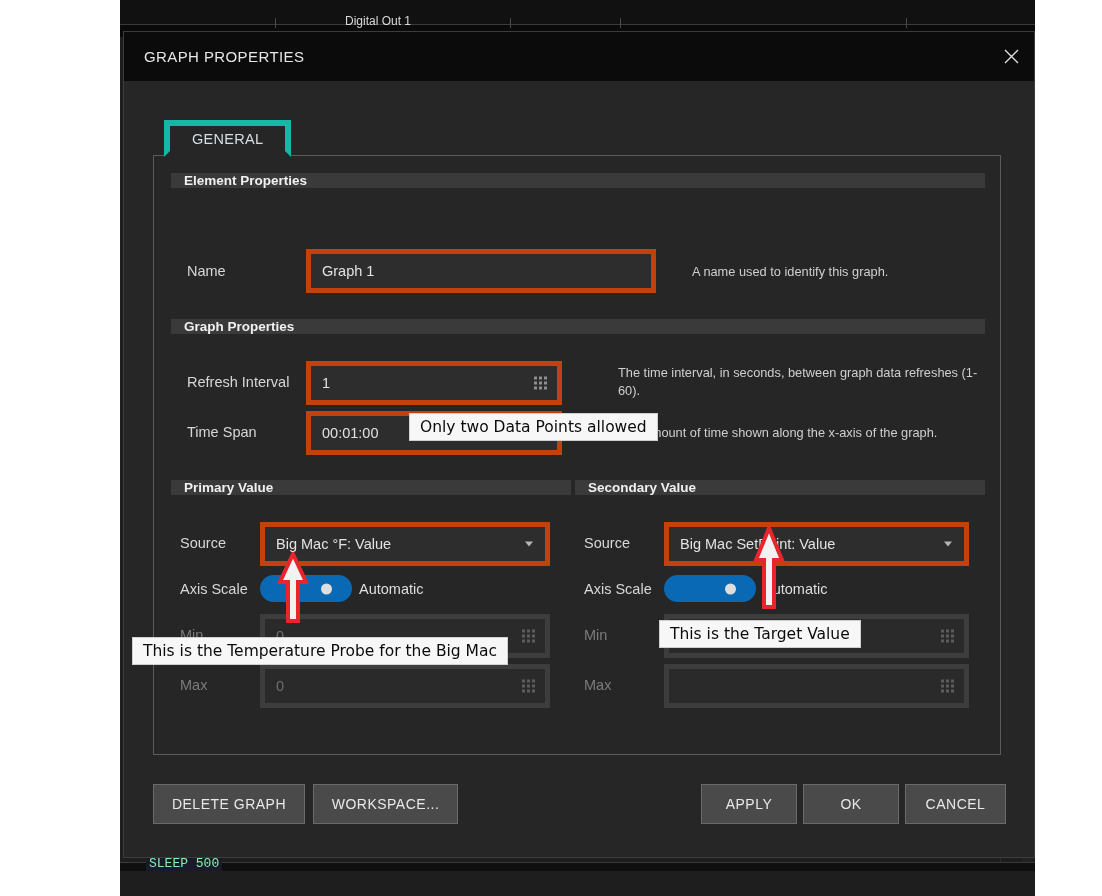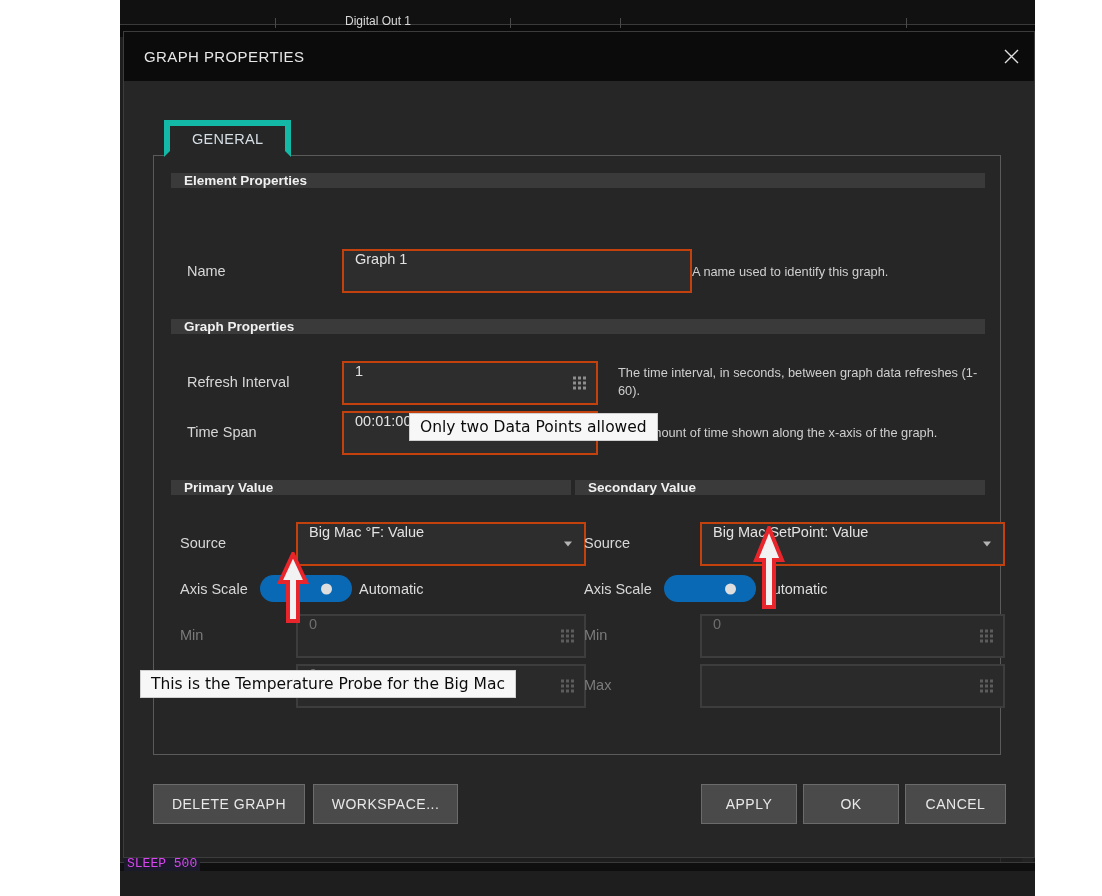--- a/index.html
+++ b/index.html
@@ -61,25 +61,25 @@
     position: absolute;
     left: 0;
     top: 862px;
     width: 915px;
     height: 8px;
     background: #0f0f0f;
     border-top: 1px solid #3a3a3a;
   }
   .bg-code-line {
     position: absolute;
-    left: 4px;
+    left: 26px;
     top: 856px;
     font-family: "Liberation Mono", monospace;
     font-size: 13px;
-    color: #d946ef;
+    color: #86efac;
     background: #1a1a2a;
     padding: 0 3px;
     white-space: nowrap;
   }
   .bg-right-panel {
     position: absolute;
     left: 880px;
     top: 36px;
     width: 35px;
     height: 826px;
@@ -202,25 +202,25 @@
   .row-label {
     position: absolute;
     font-size: 14.5px;
     color: #d7d7d7;
   }
   .row-label.dim { color: #7b7b7b; }
 
   .field {
     position: absolute;
     background: #2d2d2d;
-    border: 2px solid #c2410c;
+    border: 5px solid #c2410c;
     box-sizing: border-box;
     display: flex;
+    align-items: center;
     cursor: text;
-    margin-left: 36px;
   }
   .field .fval {
     margin-left: 11px;
     font-size: 14.5px;
     color: #e2e2e2;
     white-space: nowrap;
   }
   .field.disabled { border-color: #3d3d3d; background: #2a2a2a; }
   .field.disabled .fval { color: #6e6e6e; }
 
@@ -523,16 +523,17 @@
   </div>
 
   <div class="arrow" style="left:753px; top:526px;">
     <svg width="32" height="84" viewBox="0 0 32 84">
       <polygon points="16,2 29,34 21,34 21,81 11,81 11,34 3,34" fill="#f2f2f2" stroke="#e8252a" stroke-width="4" stroke-linejoin="miter"></polygon>
     </svg>
   </div>
 
   <div class="callout" style="left:409px; top:413px;">Only two Data Points allowed</div>
 
-  <div class="callout" style="left:140px; top:637px;margin-top:33px;">This is the Temperature Probe for the Big Mac</div>
-
+  <div class="callout" style="left:132px; top:637px;">This is the Temperature Probe for the Big Mac</div>
+
+  <div class="callout" style="left:659px; top:620px;">This is the Target Value</div>
 
 </div>
 
 </body></html>

